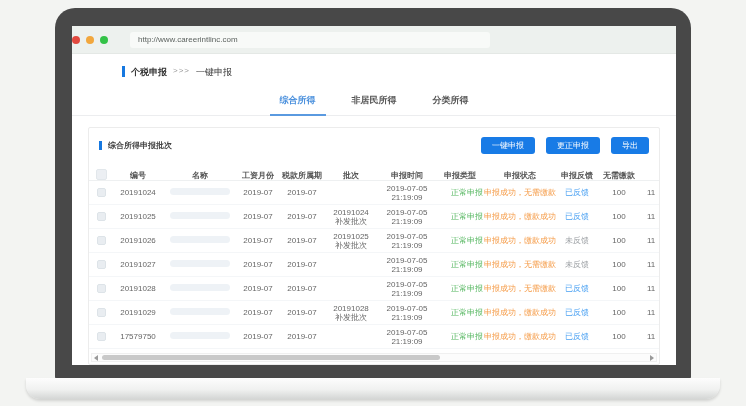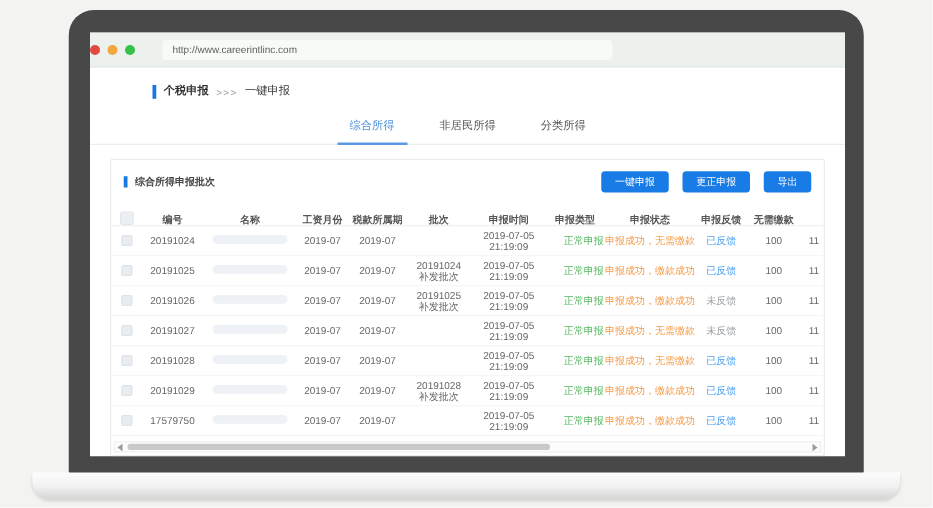--- a/index.html
+++ b/index.html
@@ -32,30 +32,30 @@
   .dot { width:8px; height:8px; border-radius:50%; display:inline-block; margin-right:6px; }
   .dot.red    { background:#e2493f; }
   .dot.yellow { background:#f2a73d; }
   .dot.green  { background:#33c247; }
   .url-pill {
     margin-left:16px; width:360px; height:16px; background:#f8faf8;
     border-radius:3px; display:flex; align-items:center; padding:0 8px;
     font-size:8px; color:#5d6360;
   }
   
-  .breadcrumb { margin:12px 16px 0 16px; display:flex; align-items:flex-end; font-size:9px; color:#333;padding-left:34px; }
+  .breadcrumb { margin:12px 16px 0 16px; display:flex; align-items:flex-start; font-size:9px; color:#333;padding-left:34px; }
   .accent-bar { width:3px; height:11px; background:#1678e0; display:inline-block; margin-right:6px; }
   .bc-root { font-weight:bold; }
   .bc-sep { color:#999; margin:0 6px; font-size:8px; letter-spacing:1px; }
   
   .tabs {
     margin-top:11px; display:flex; justify-content:center; gap:16px;
     border-bottom:1px solid #ecedef;
   }
-  .tab { font-size:9px; color:#555; padding:4px 10px 8px; position:relative; cursor:pointer; }
+  .tab { font-size:9px; color:#555; padding:4px 10px 8px; position:relative; cursor:pointer;font-weight:bold; }
   .tab.v-active { color:#4a90dd; }
   .tab.v-active::after {
     content:''; position:absolute; left:0; right:0; bottom:-1px; height:2px; background:#5a9ae0;
   }
   
   .panel {
     margin:11px 16px 0; border:1px solid #ececec; border-radius:2px;
     position:relative; height:238px; overflow:hidden; background:#fff;
   }
   .panel-header { display:flex; justify-content:space-between; align-items:center; padding:9px 10px 7px; }

